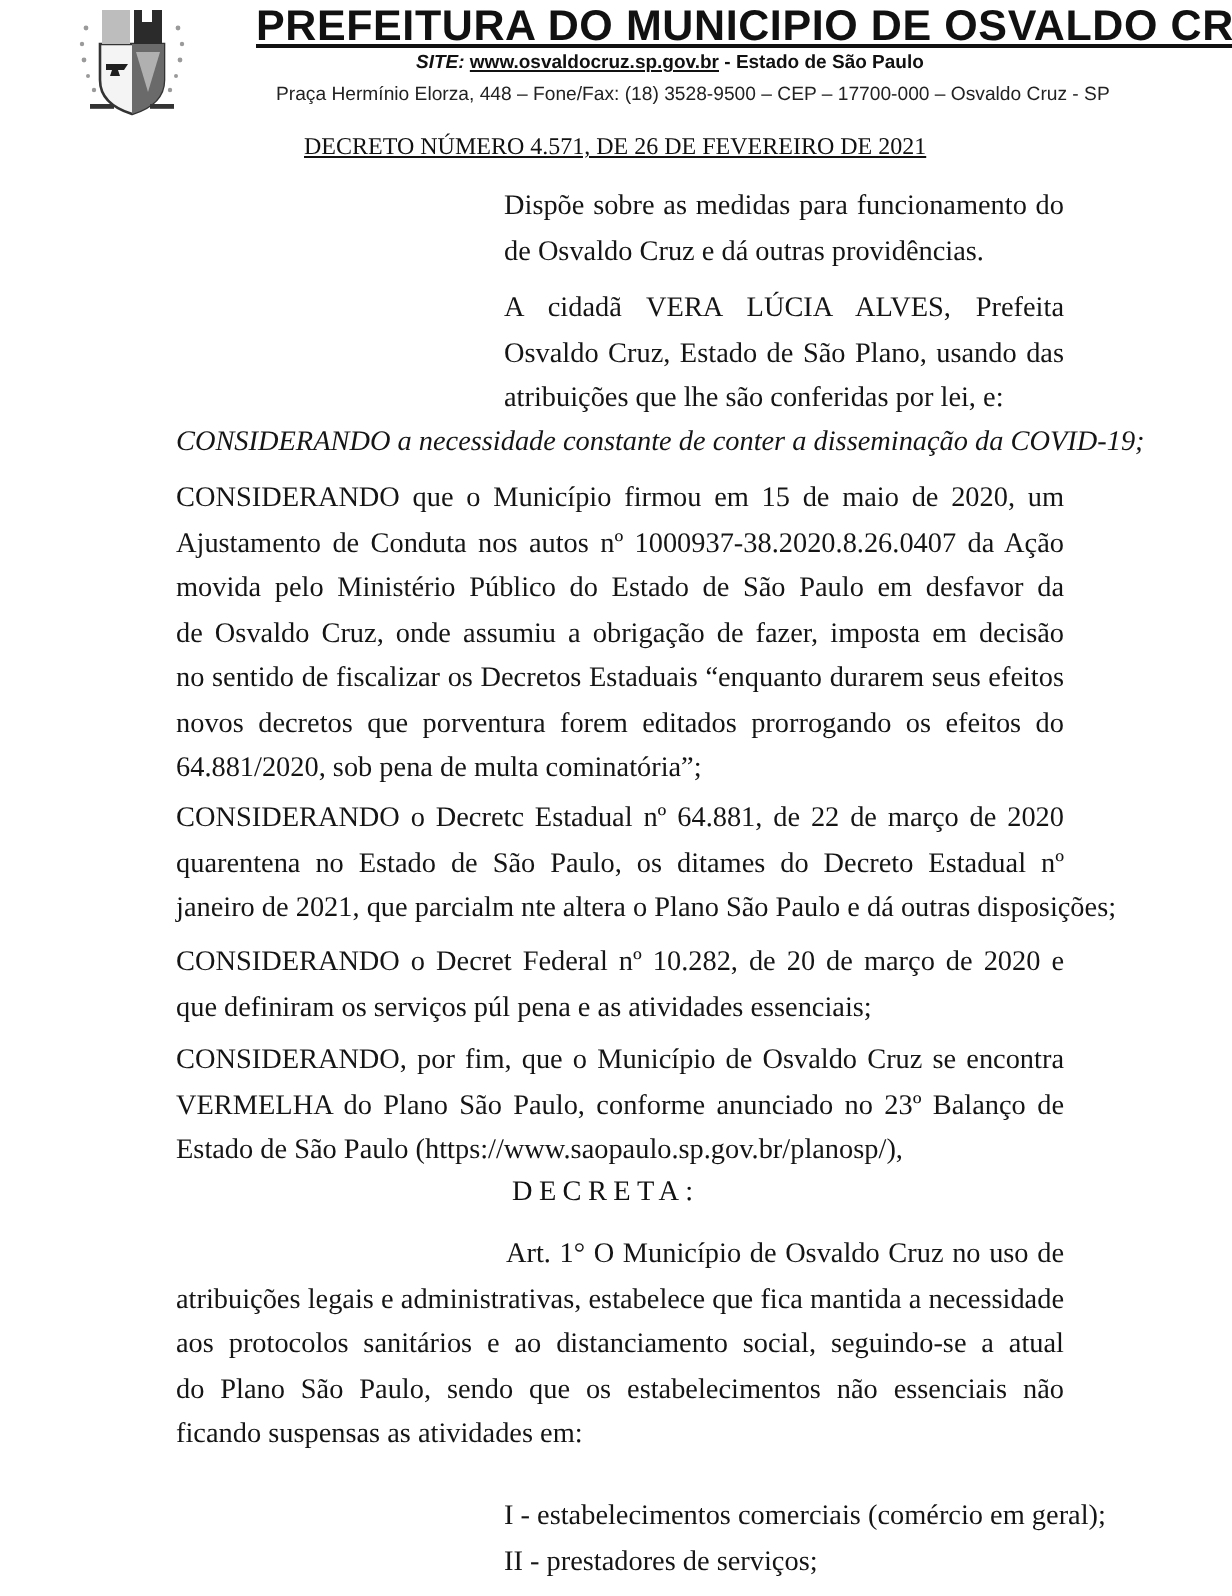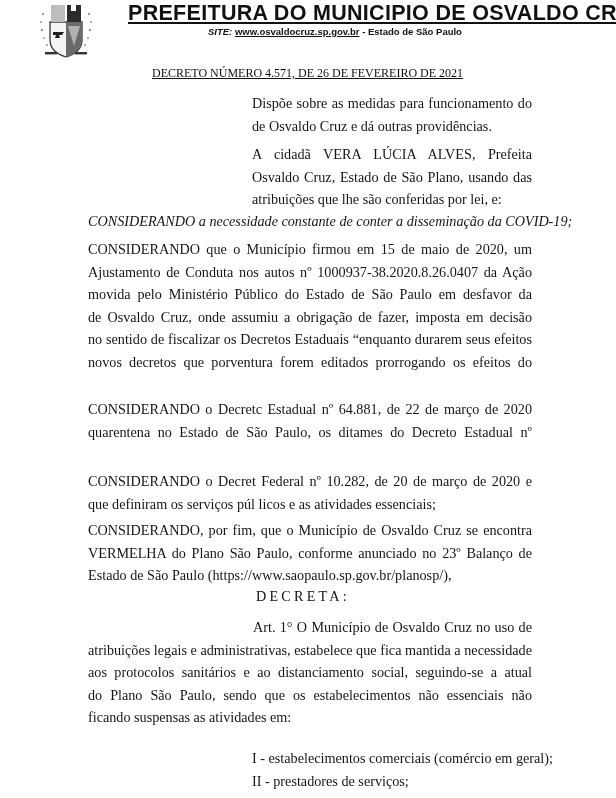--- a/index.html
+++ b/index.html
@@ -50,20 +50,21 @@
     <path d="M15 30 L26 30 L24 33 L21 33 L22 36 L17 36 L18 33 L15 33 Z" fill="#1f1f1f"></path>
 
     <rect x="7" y="50" width="12" height="2.4" fill="#333"></rect>
     <rect x="37" y="50" width="12" height="2.4" fill="#333"></rect>
   </svg>
   <div class="org-name">PREFEITURA DO MUNICIPIO DE OSVALDO CRUZ</div>
   <div class="site-line">
     <span class="site-label">SITE:</span>
     <a class="site-url link">www.osvaldocruz.sp.gov.br</a><span> - Estado de São Paulo</span>
   </div>
+  <div class="address">Praça Hermínio Elorza, 448 –  Fone/Fax: (18) 3528-9500  – CEP  – 17700-000 – Osvaldo Cruz - SP</div>
 </div>
 
 <div class="decree-title">DECRETO NÚMERO 4.571, DE 26 DE FEVEREIRO DE 2021</div>
 
 <div class="p" style="left:252px; top:92px; width:280px;">
   <span class="jl" style="width: 280px;">Dispõe sobre as medidas para funcionamento do comércio</span>
   <span class="line">de Osvaldo Cruz e dá outras providências.</span>
 </div>
 
 <div class="p" style="left:252px; top:143px; width:280px;">
@@ -76,30 +77,32 @@
   <span class="line">CONSIDERANDO a necessidade constante de conter a disseminação da COVID-19;</span>
 </div>
 
 <div class="p" style="left:88px; top:238px; width:444px;">
   <span class="jl" style="width: 444px;">CONSIDERANDO que o Município firmou em 15 de maio de 2020, um Termo de</span>
   <span class="jl" style="width: 444px;">Ajustamento de Conduta nos autos nº 1000937-38.2020.8.26.0407 da Ação Civil Pública</span>
   <span class="jl" style="width: 444px;">movida pelo Ministério Público do Estado de São Paulo em desfavor da Prefeitura Municipal</span>
   <span class="jl" style="width: 444px;">de Osvaldo Cruz, onde assumiu a obrigação de fazer, imposta em decisão judicial liminar,</span>
   <span class="jl" style="width: 444px;">no sentido de fiscalizar os Decretos Estaduais “enquanto durarem seus efeitos e de outros</span>
   <span class="jl" style="width: 444px;">novos decretos que porventura forem editados prorrogando os efeitos do Decreto Estadual n°</span>
+  <span class="line">64.881/2020, sob pena de multa cominatória”;</span>
 </div>
 
 <div class="p" style="left:88px; top:398px; width:444px;">
   <span class="jl" style="width: 444px;">CONSIDERANDO o Decretc Estadual nº 64.881, de 22 de março de 2020 que decretou a</span>
   <span class="jl" style="width: 444px;">quarentena no Estado de São Paulo, os ditames do Decreto Estadual nº 65.460, de 08 de</span>
+  <span class="line">janeiro de 2021, que parcialm nte altera o Plano São Paulo e dá outras disposições;</span>
 </div>
 
 <div class="p" style="left:88px; top:470px; width:444px;">
   <span class="jl" style="width: 444px;">CONSIDERANDO o Decret Federal nº 10.282, de 20 de março de 2020 e suas alterações,</span>
-  <span class="line">que definiram os serviços púl licos e as atividades essenciais;</span>
+  <span class="line">que definiram os serviços púl pena e as atividades essenciais;</span>
 </div>
 
 <div class="p" style="left:88px; top:519px; width:444px;">
   <span class="jl" style="width: 444px;">CONSIDERANDO, por fim, que o Município de Osvaldo Cruz se encontra na FASE</span>
   <span class="jl" style="width: 444px;">VERMELHA do Plano São Paulo, conforme anunciado no 23º Balanço de 26/02/2021, pelo</span>
   <span class="line"><span>Estado de São Paulo (</span><a class="link">https://www.saopaulo.sp.gov.br/planosp/</a><span>),</span></span>
 </div>
 
 <div class="decreta">DECRETA:</div>
 

